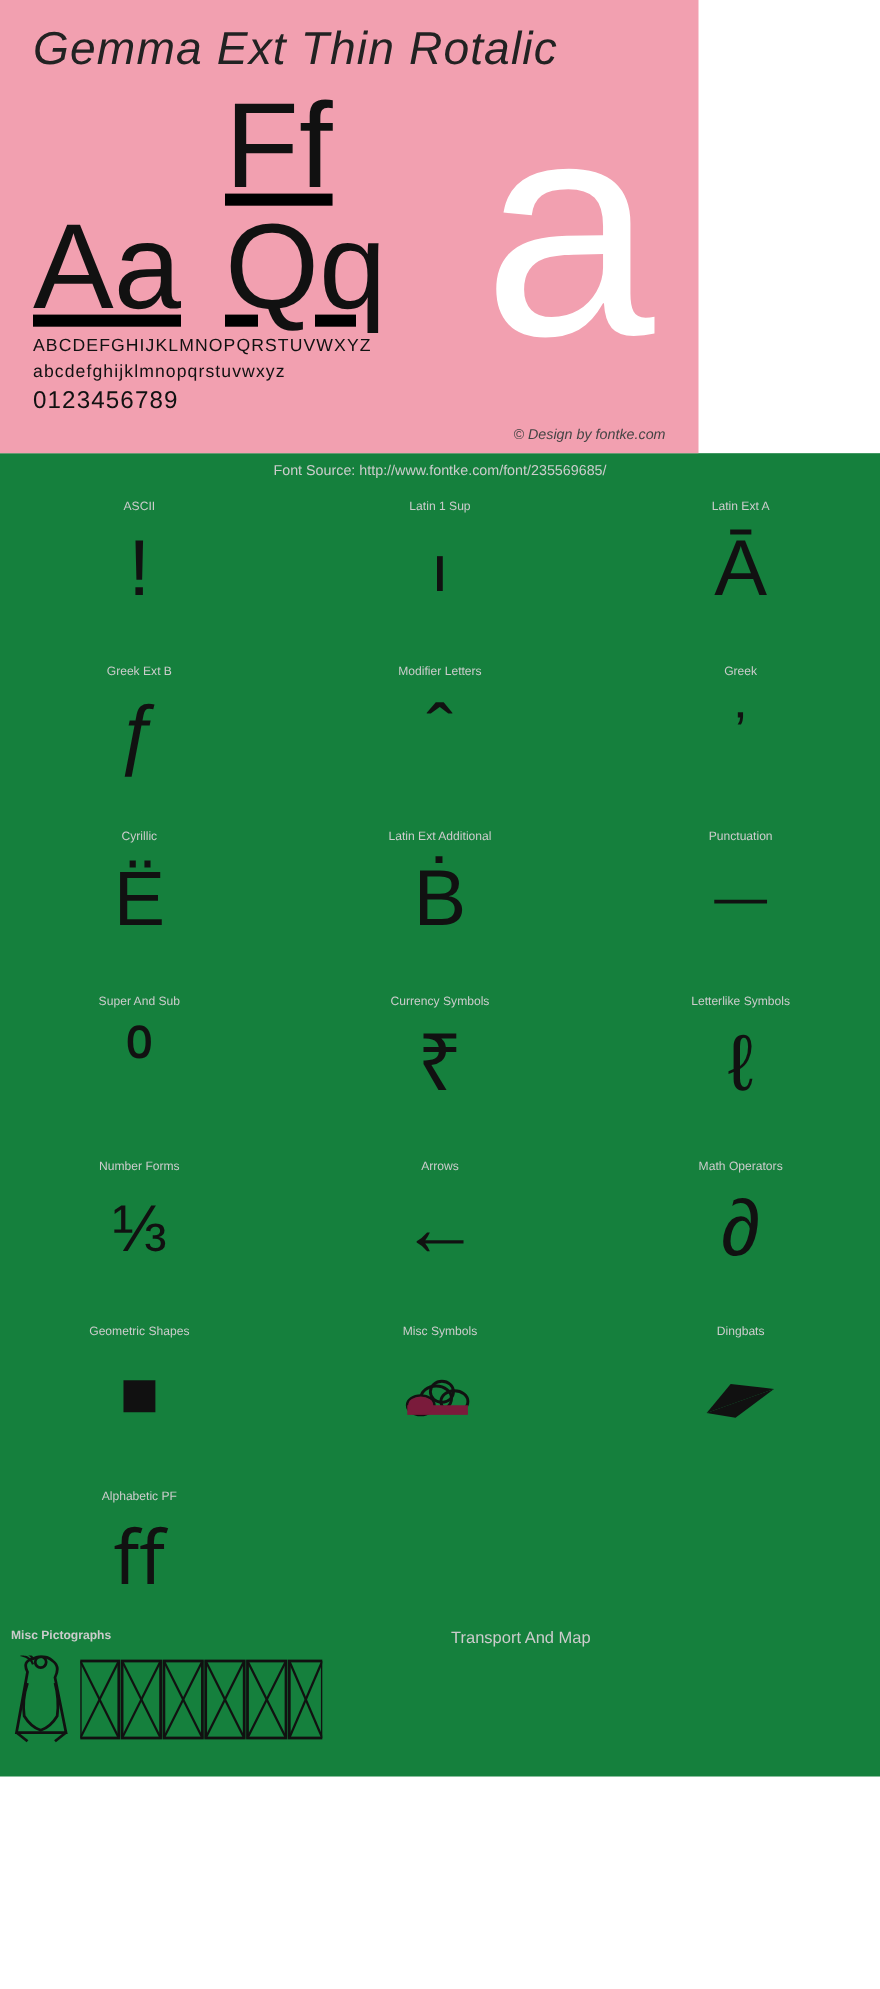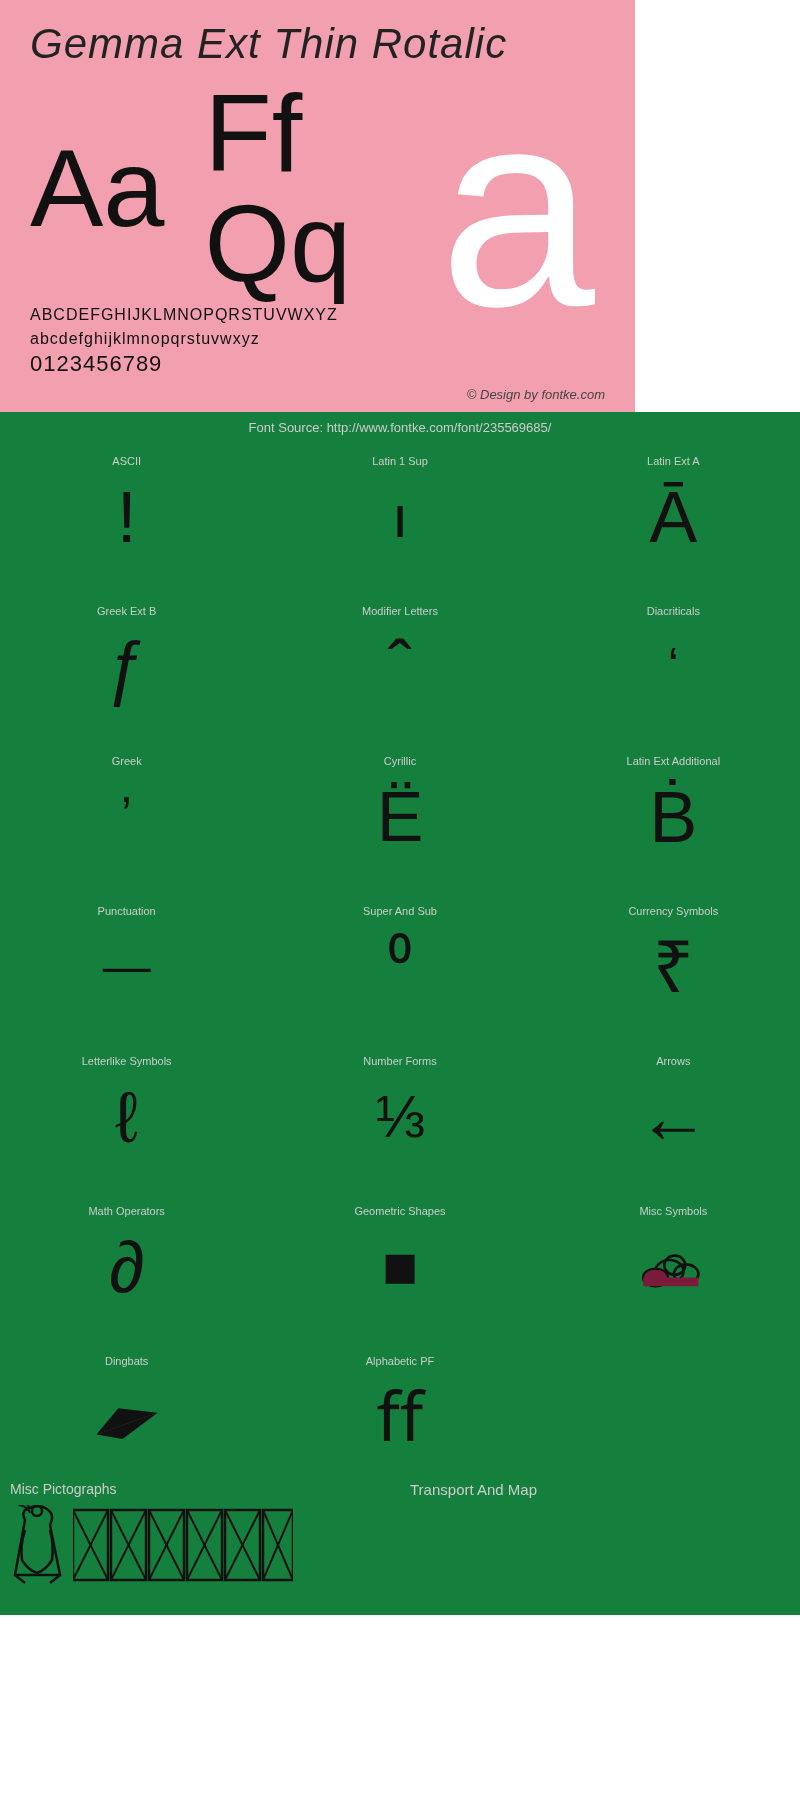--- a/index.html
+++ b/index.html
@@ -23,22 +23,23 @@
       font-weight: 300;
       color: #222;
       font-style: italic;
       margin-bottom: 10px;
       letter-spacing: 1px;
     }
 
     .large-letters {
       display: flex;
       flex-wrap: wrap;
-      align-items: center;
+      align-items: flex-end;
       position: relative;
+      text-decoration: underline;
     }
 
     .letter-pair {
       font-size: 110px;
       font-weight: 200;
       color: #111;
       line-height: 1;
       margin-right: 40px;
     }
 
@@ -185,24 +186,20 @@
     <div class="char-cell">
       <div class="char-label">Greek Ext B</div>
       <div class="char-symbol">ƒ</div>
     </div>
 
     <div class="char-cell">
       <div class="char-label">Modifier Letters</div>
       <div class="char-symbol">ˆ</div>
     </div>
     <div class="char-cell">
-      <div class="char-label">Diacriticals</div>
-      <div class="char-symbol" style="font-size:50px;">ʻ</div>
-    </div>
-    <div class="char-cell">
       <div class="char-label">Greek</div>
       <div class="char-symbol" style="font-size:50px;">ʼ</div>
     </div>
     <div class="char-cell">
       <div class="char-label">Cyrillic</div>
       <div class="char-symbol" style="font-size:70px; line-height:1;">Ё</div>
     </div>
 
     <div class="char-cell">
       <div class="char-label">Latin Ext Additional</div>
@@ -270,21 +267,21 @@
       </div>
     </div>
     <div class="char-cell">
       <div class="char-label">Alphabetic PF</div>
       <div class="char-symbol" style="font-size:68px;">ﬀ</div>
     </div>
 
   </div>
 
   <div style="display:grid; grid-template-columns:1fr 1fr; width:100%;">
-    <div style="padding:8px 10px 2px 10px; font-size:14px; color:#ccc;">Misc Pictographs</div>
+    <div style="padding:8px 10px 2px 10px; font-size:11px; color:#ccc;font-weight:bold;">Misc Pictographs</div>
     <div style="padding:8px 10px 2px 10px; font-size:15px; color:#ccc;">Transport And Map</div>
   </div>
 
   <div style="display:grid; grid-template-columns:1fr 1fr; width:100%; padding-bottom:20px;">
 
     <div style="padding:5px 10px 10px 10px; display:flex; align-items:center; gap:8px;">
 
       <svg viewBox="0 0 55 80" width="55" height="80">
 
         <path d="M15,15 Q10,5 20,3 Q30,-2 38,5 Q45,10 40,20 L50,70 L5,70 Z" fill="none" stroke="#111" stroke-width="2.5"></path>

